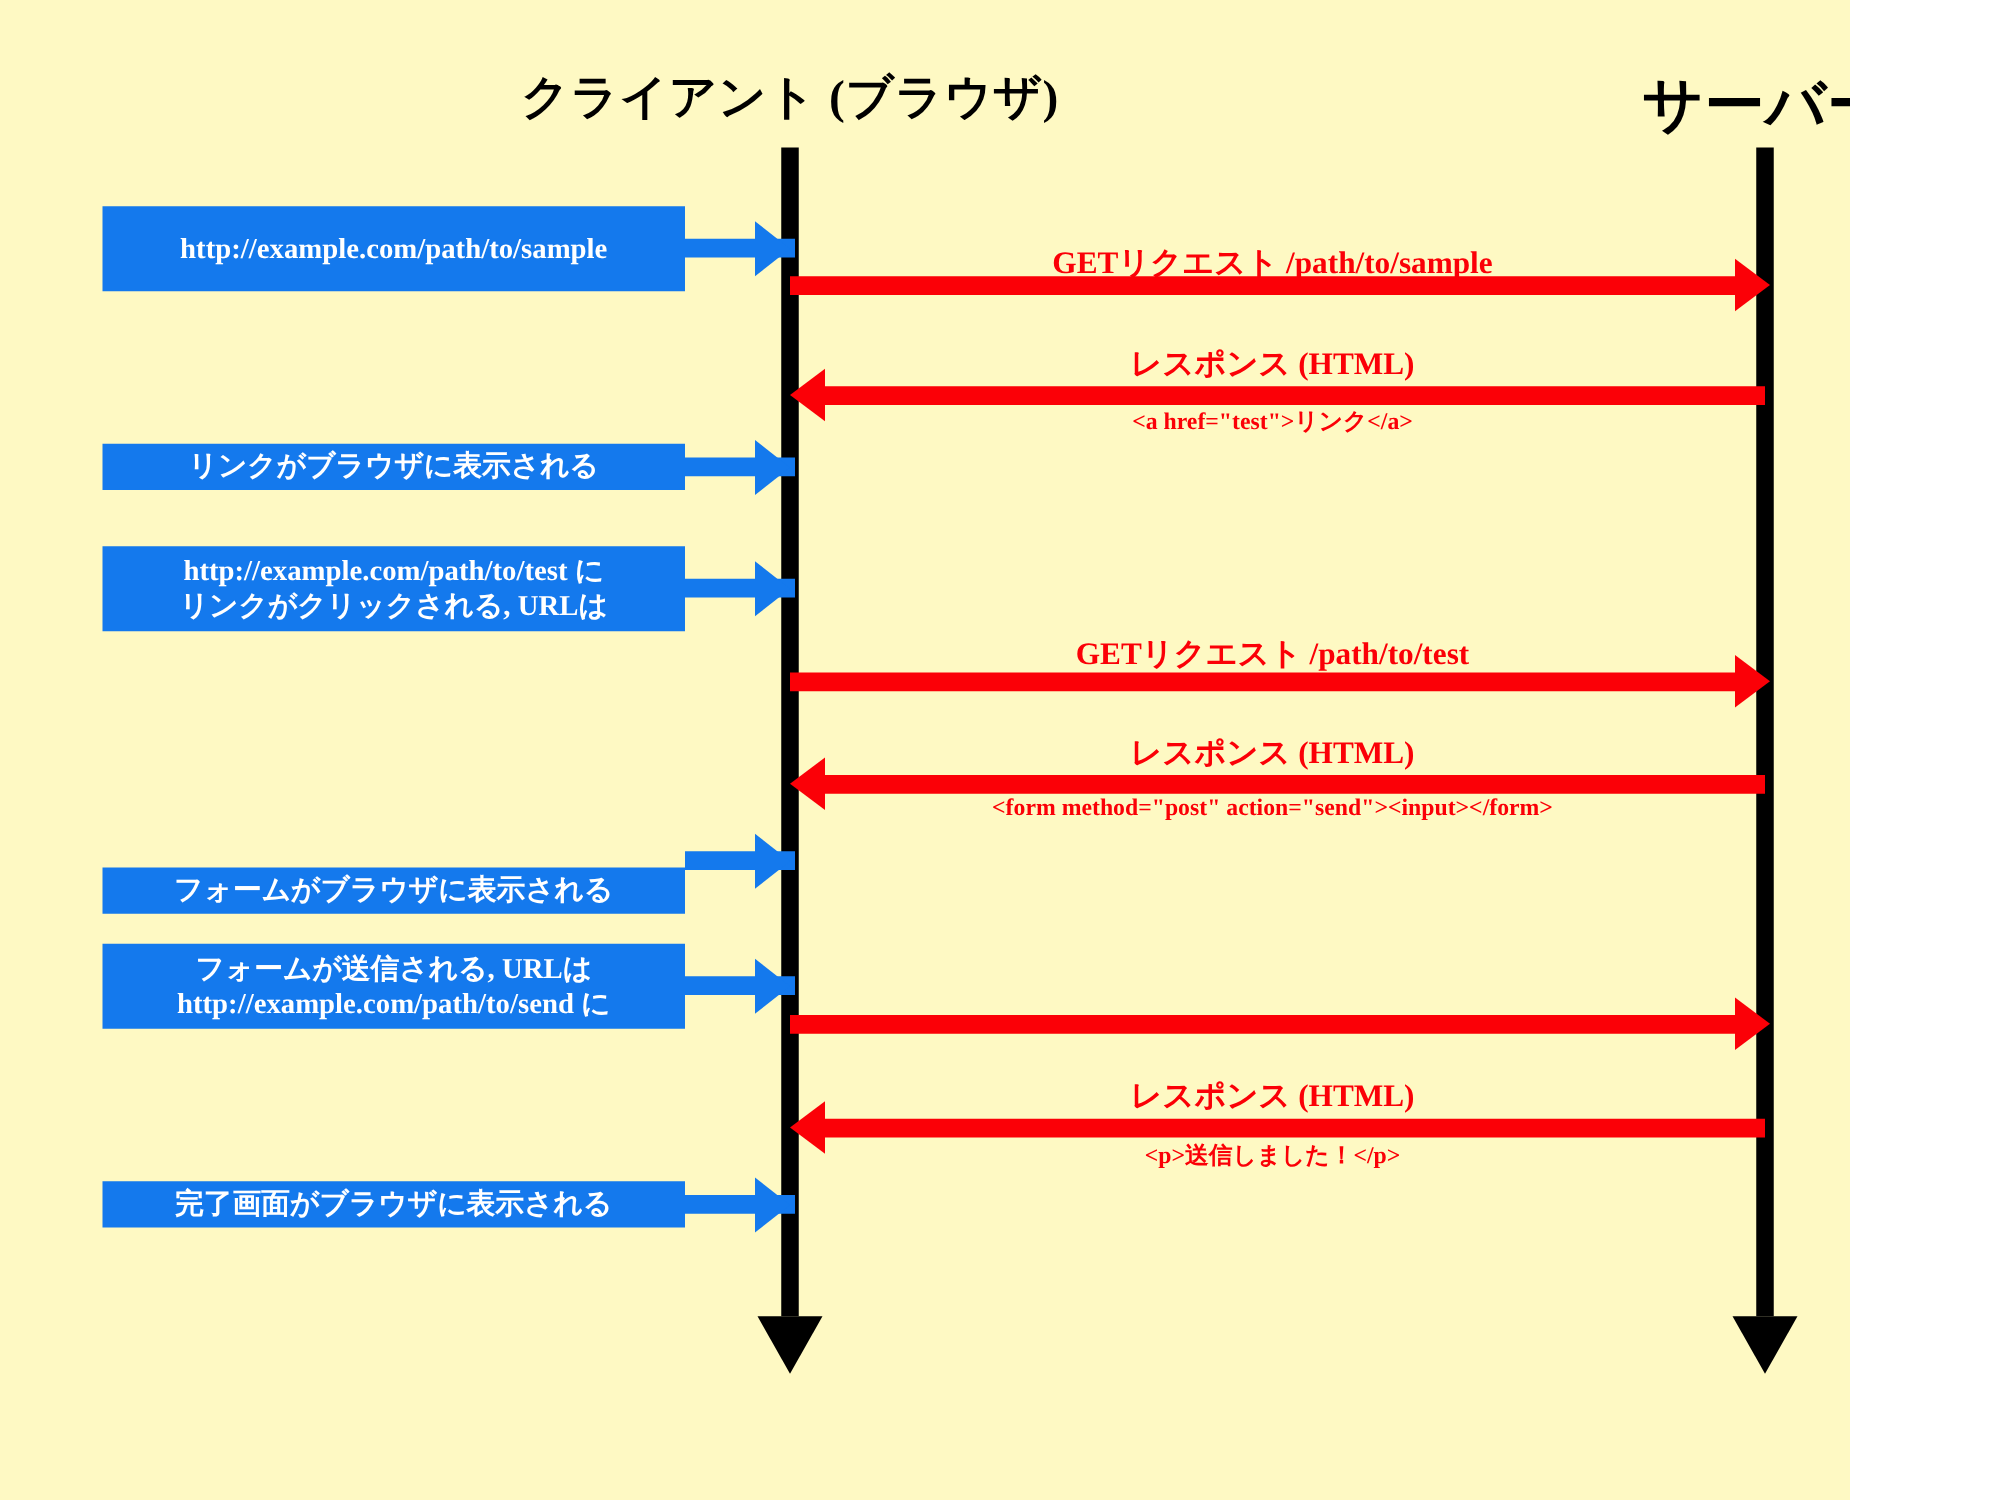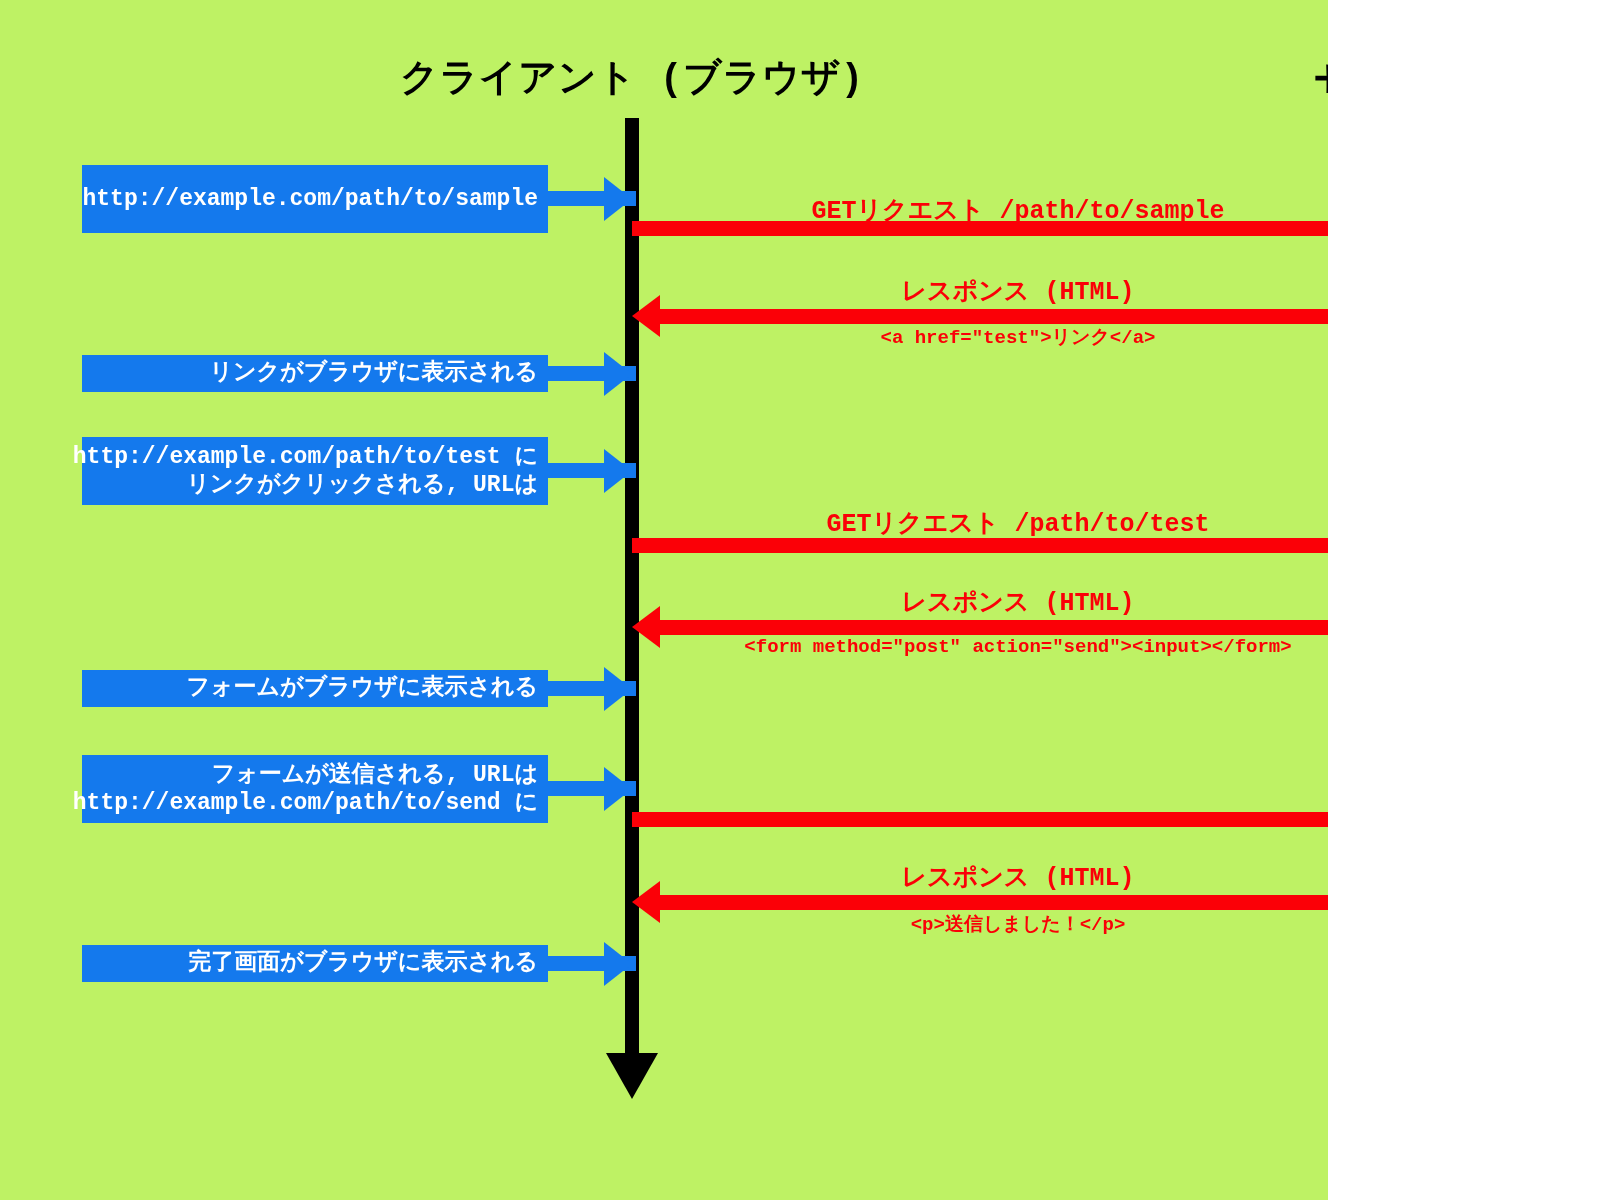--- a/index.html
+++ b/index.html
@@ -2,24 +2,24 @@
 <html><head>
 <meta charset="utf-8">
 <style>
   html, body {
     margin: 0;
     padding: 0;
     background: #ffffff;
   }
   #canvas {
     position: relative;
-    width: 1328px;
+    width: 1480px;
     height: 1200px;
-    background: #bef264;
-    font-family: Liberation Mono, monospace;
+    background: #fef9c3;
+    font-family: Liberation Serif, serif;
     overflow: hidden;
   }
 
   
   .actor-title {
     position: absolute;
     font-weight: bold;
     color: #000000;
     white-space: nowrap;
     text-align: center;
@@ -68,21 +68,21 @@
   }
   .event-box {
     position: absolute;
     left: 0;
     top: 0;
     background: #1479ED;
     color: #ffffff;
     font-weight: bold;
     display: flex;
     flex-direction: column;
-    align-items: flex-end;
+    align-items: center;
     justify-content: center;
     text-align: center;
     box-sizing: border-box;
     padding: 4px 10px;
     line-height: 1.22;
     font-size: 23px;
   }
   .event-line { display: block; white-space: nowrap; }
 
   
@@ -174,21 +174,21 @@
   <div class="event" style="top:437px;">
     <div class="event-box" style="width:466px;height:68px;">
       <span class="event-line">http://example.com/path/to/test に</span>
       <span class="event-line">リンクがクリックされる, URLは</span>
     </div>
     <div class="event-arrow-shaft" style="left:466px;top:26px;width:88px;"></div>
     <div class="event-arrow-head" style="left:522px;top:12px;"></div>
   </div>
 
   <div class="event" style="top:670px;">
-    <div class="event-box" style="width:466px;height:37px;">
+    <div class="event-box" style="width:466px;height:37px;margin-top:24px;">
       <span class="event-line">フォームがブラウザに表示される</span>
     </div>
     <div class="event-arrow-shaft" style="left:466px;top:11px;width:88px;"></div>
     <div class="event-arrow-head" style="left:522px;top:-3px;"></div>
   </div>
 
   <div class="event" style="top:755px;">
     <div class="event-box" style="width:466px;height:68px;">
       <span class="event-line">フォームが送信される, URLは</span>
       <span class="event-line">http://example.com/path/to/send に</span>

